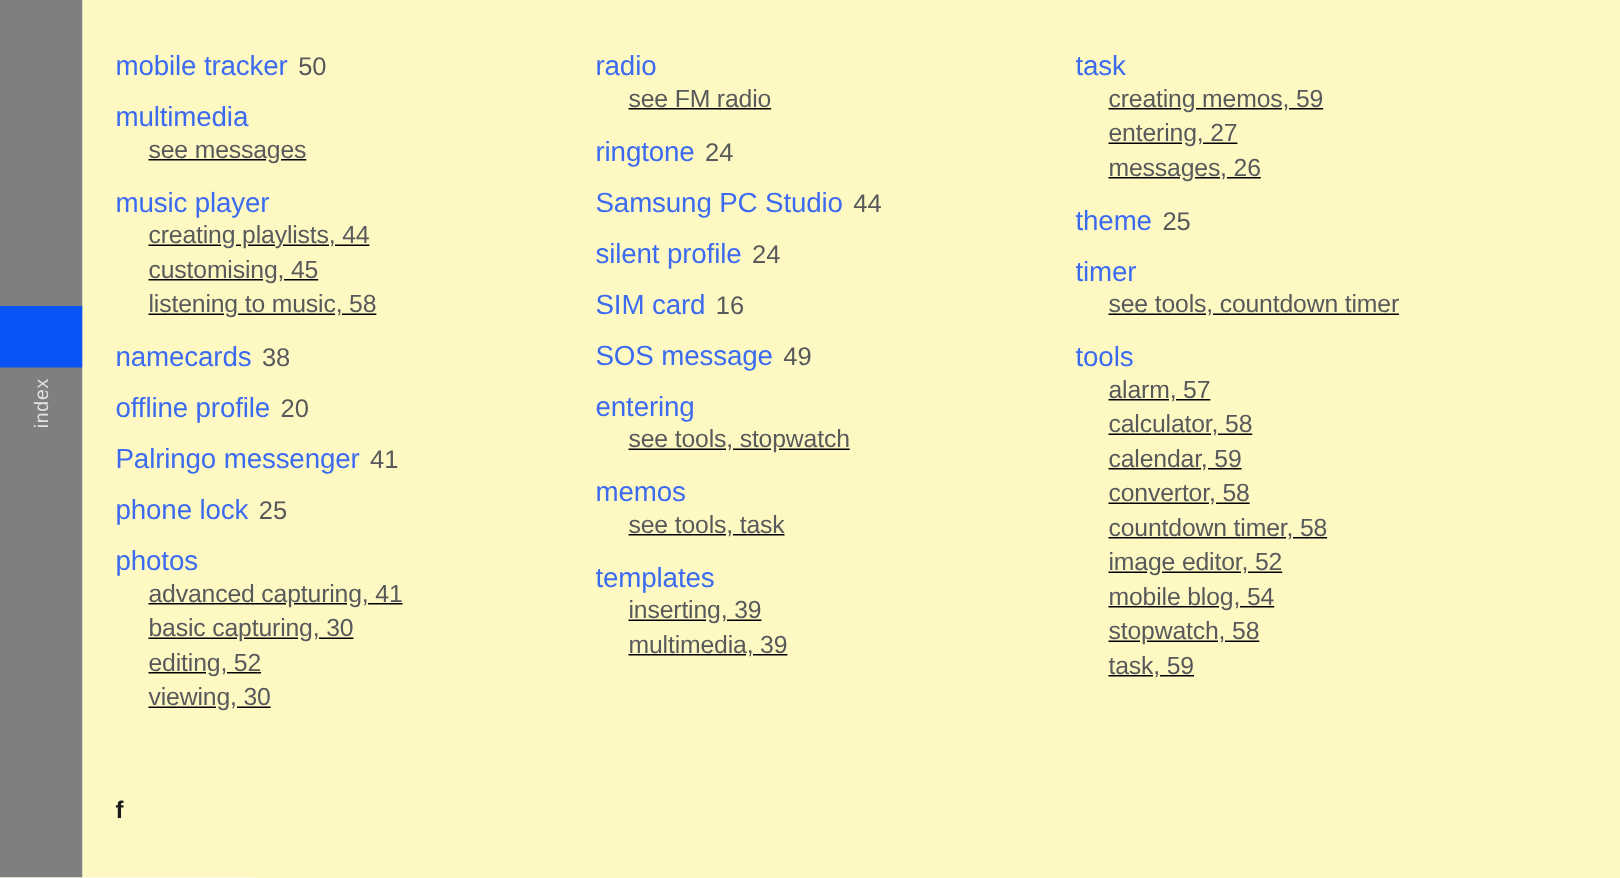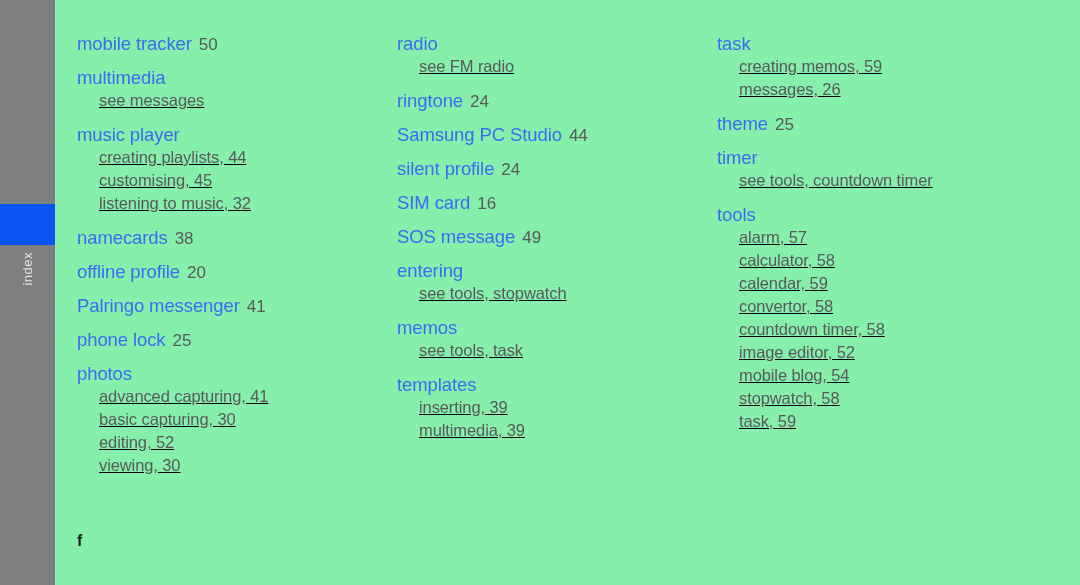--- a/index.html
+++ b/index.html
@@ -54,21 +54,21 @@
     white-space: nowrap;
   }
 
   
   #page {
     position: absolute;
     left: 55px;
     top: 0;
     right: 0;
     bottom: 0;
-    background: #86efac;
+    background: #fef9c3;
   }
   #columns {
     position: absolute;
     left: 22px;
     top: 32px;
     width: 960px;
     display: flex;
     align-items: flex-start;
   }
   .column {
@@ -142,21 +142,21 @@
           <div class="heading-line"><span class="term">multimedia</span></div>
           <ul class="subentries">
             <li class="subentry">see messages</li>
           </ul>
         </div>
         <div class="entry">
           <div class="heading-line"><span class="term">music player</span></div>
           <ul class="subentries">
             <li class="subentry">creating playlists,  44</li>
             <li class="subentry">customising,  45</li>
-            <li class="subentry">listening to music,  32</li>
+            <li class="subentry">listening to music,  58</li>
           </ul>
         </div>
         <div class="entry">
           <div class="heading-line"><span class="term">namecards</span><span class="term-page">38</span></div>
         </div>
         <div class="entry">
           <div class="heading-line"><span class="term">offline profile</span><span class="term-page">20</span></div>
         </div>
         <div class="entry">
           <div class="heading-line"><span class="term">Palringo messenger</span><span class="term-page">41</span></div>
@@ -214,20 +214,21 @@
             <li class="subentry">inserting,  39</li>
             <li class="subentry">multimedia,  39</li>
           </ul>
         </div>
       </div>
       <div class="column">
         <div class="entry">
           <div class="heading-line"><span class="term">task</span></div>
           <ul class="subentries">
             <li class="subentry">creating memos,  59</li>
+            <li class="subentry">entering,  27</li>
             <li class="subentry">messages,  26</li>
           </ul>
         </div>
         <div class="entry">
           <div class="heading-line"><span class="term">theme</span><span class="term-page">25</span></div>
         </div>
         <div class="entry">
           <div class="heading-line"><span class="term">timer</span></div>
           <ul class="subentries">
             <li class="subentry">see tools, countdown timer</li>

